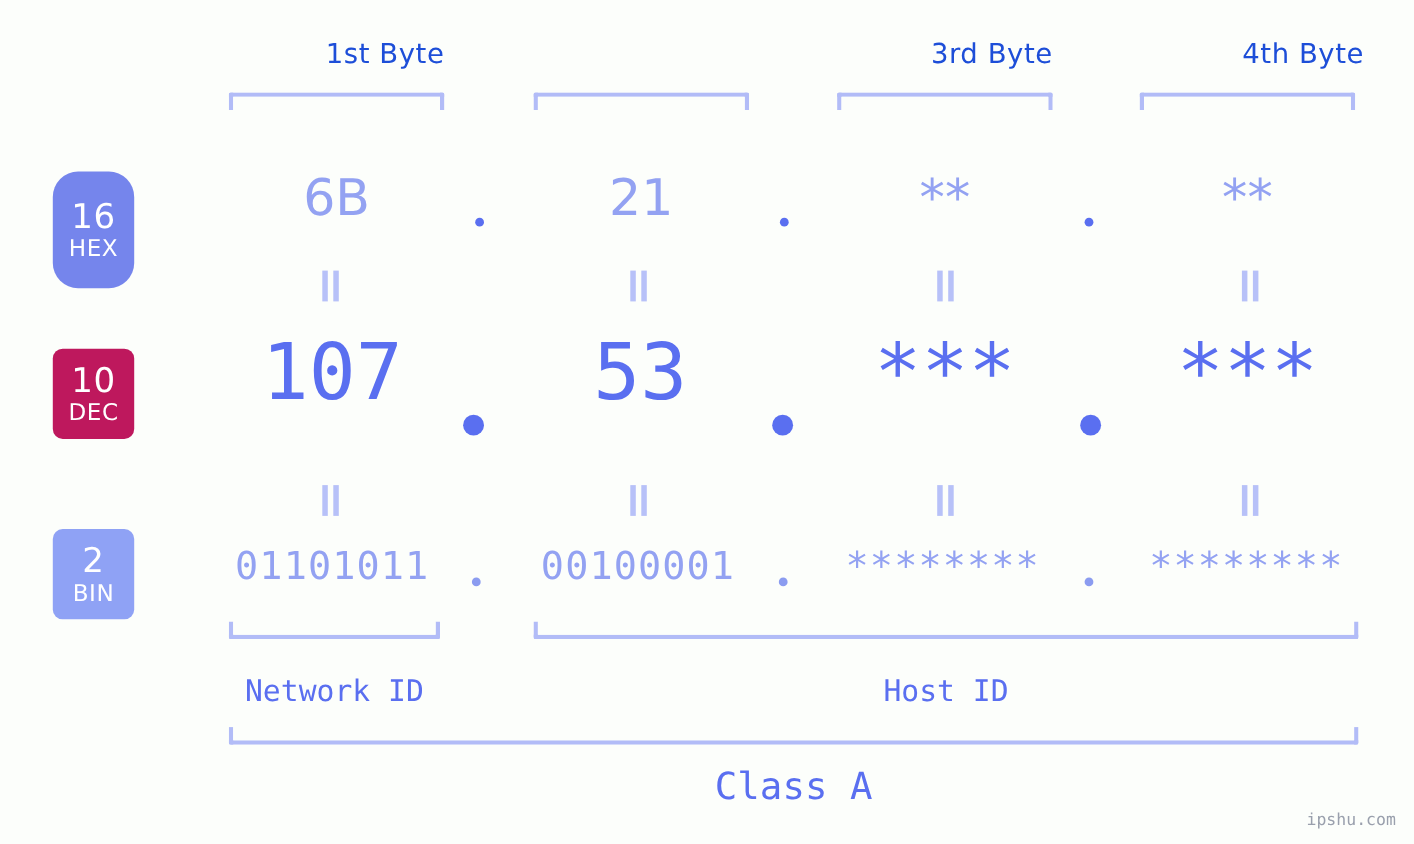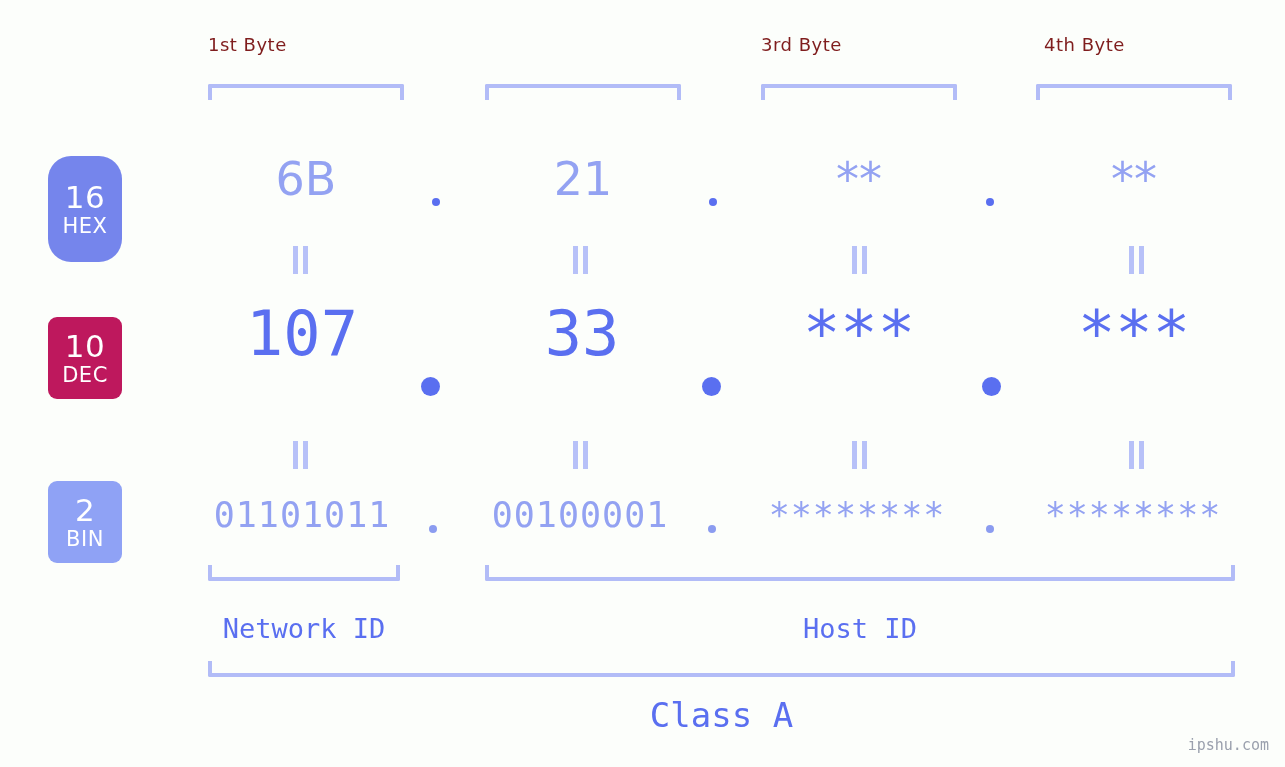--- a/index.html
+++ b/index.html
@@ -13,24 +13,24 @@
   }
   #root {
     position: relative;
     width: 1285px; height: 767px;
     background: #fcfefb;
   }
 
   
   .byte-label {
     position: absolute;
-    text-align: left;
-    color: #7f1d1d;
-    font-family: "DejaVu Sans", sans-serif;
-    font-size: 18px;
+    text-align: right;
+    color: #1d4ed8;
+    font-family: "DejaVu Sans", sans-serif;
+    font-size: 25px;
     font-weight: 400;
     letter-spacing: 0.5px;
     white-space: nowrap;
     line-height: 1;
   }
 
   
   .bracket-down {           
     position: absolute;
     border-top: 4px solid #b2bcf7;
@@ -83,21 +83,21 @@
   }
   .row-hex .cell {
     color: #93a2f2;
     font-family: "DejaVu Sans", sans-serif;
     font-size: 46px;
     font-weight: 400;
   }
   .row-dec .cell {
     color: #5a6ff0;
     font-family: "DejaVu Sans Mono", monospace;
-    font-size: 62px;
+    font-size: 71px;
     font-weight: 400;
   }
   .row-bin .cell {
     color: #93a2f2;
     font-family: "DejaVu Sans Mono", monospace;
     font-size: 35px;
     font-weight: 400;
     letter-spacing: 1px;
   }
 
@@ -210,21 +210,21 @@
       <i></i>
       <i></i>
     </div>
   <div class="eqbar" style="left:1128px; top:246px;">
       <i></i>
       <i></i>
     </div>
 
   <div class="row-dec">
     <div class="cell" style="left:200px; top:303px; width:204px;">107</div>
-    <div class="cell" style="left:480px; top:303px; width:204px;">33</div>
+    <div class="cell" style="left:480px; top:303px; width:204px;">53</div>
     <div class="cell" style="left:757px; top:303px; width:204px;">***</div>
     <div class="cell" style="left:1032px; top:303px; width:204px;">***</div>
 
     <div class="dot dot-lg" style="left:421px; top:377px;"></div>
     <div class="dot dot-lg" style="left:702px; top:377px;"></div>
     <div class="dot dot-lg" style="left:982px; top:377px;"></div>
   </div>
 
   <div class="eqbar" style="left:292px; top:441px;">
       <i></i>

